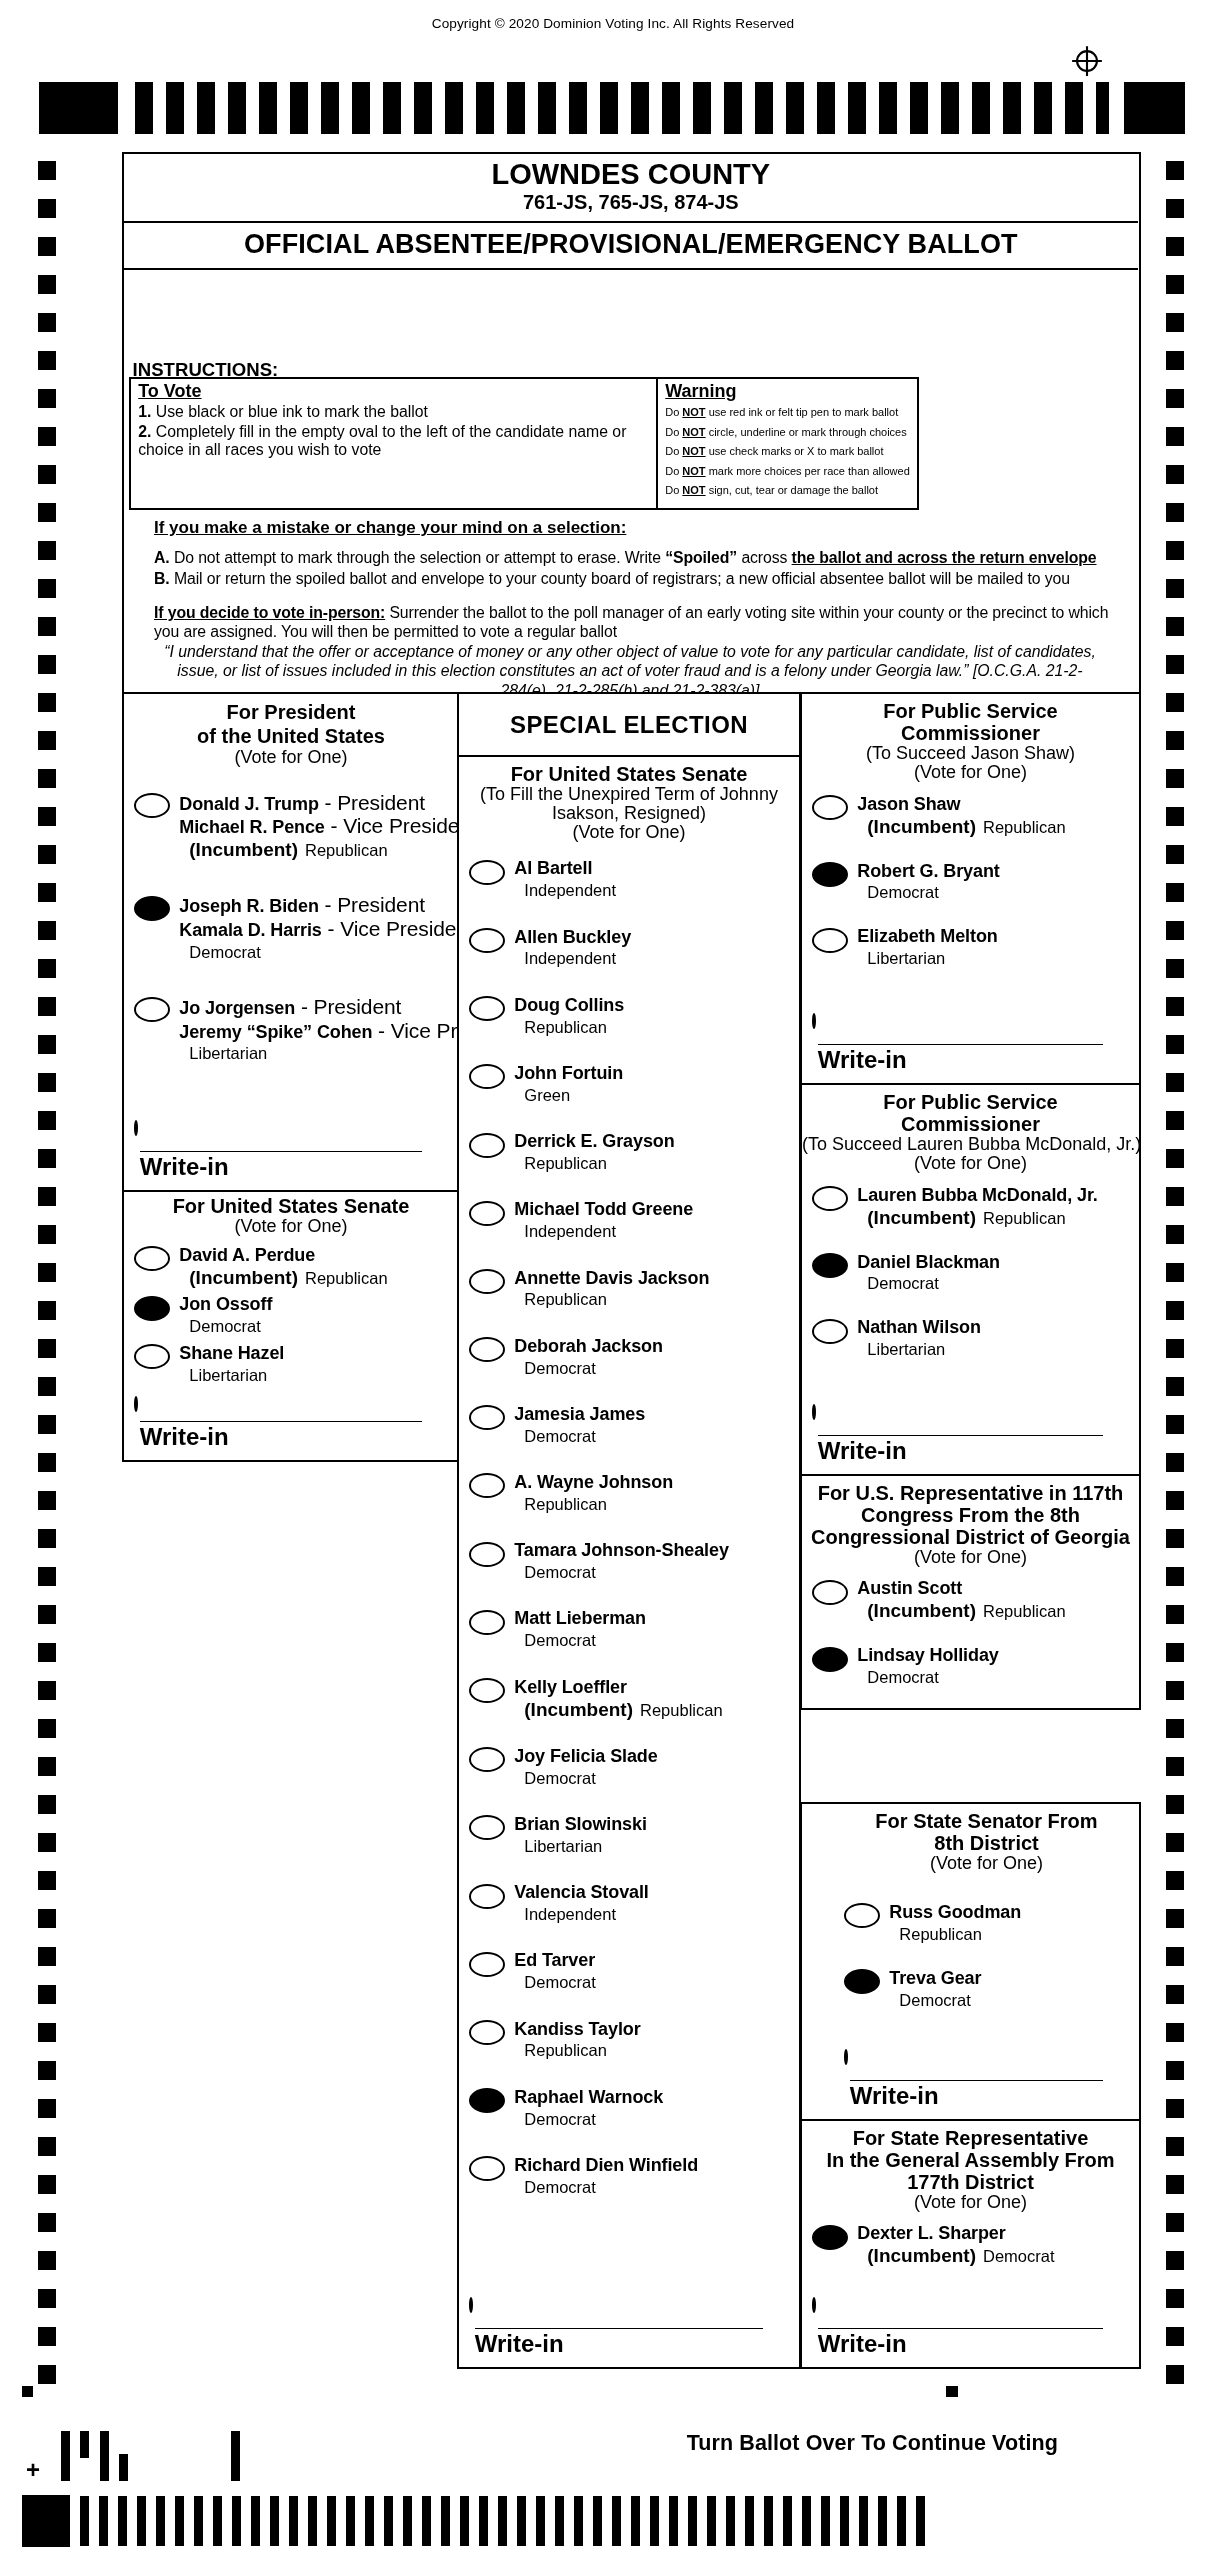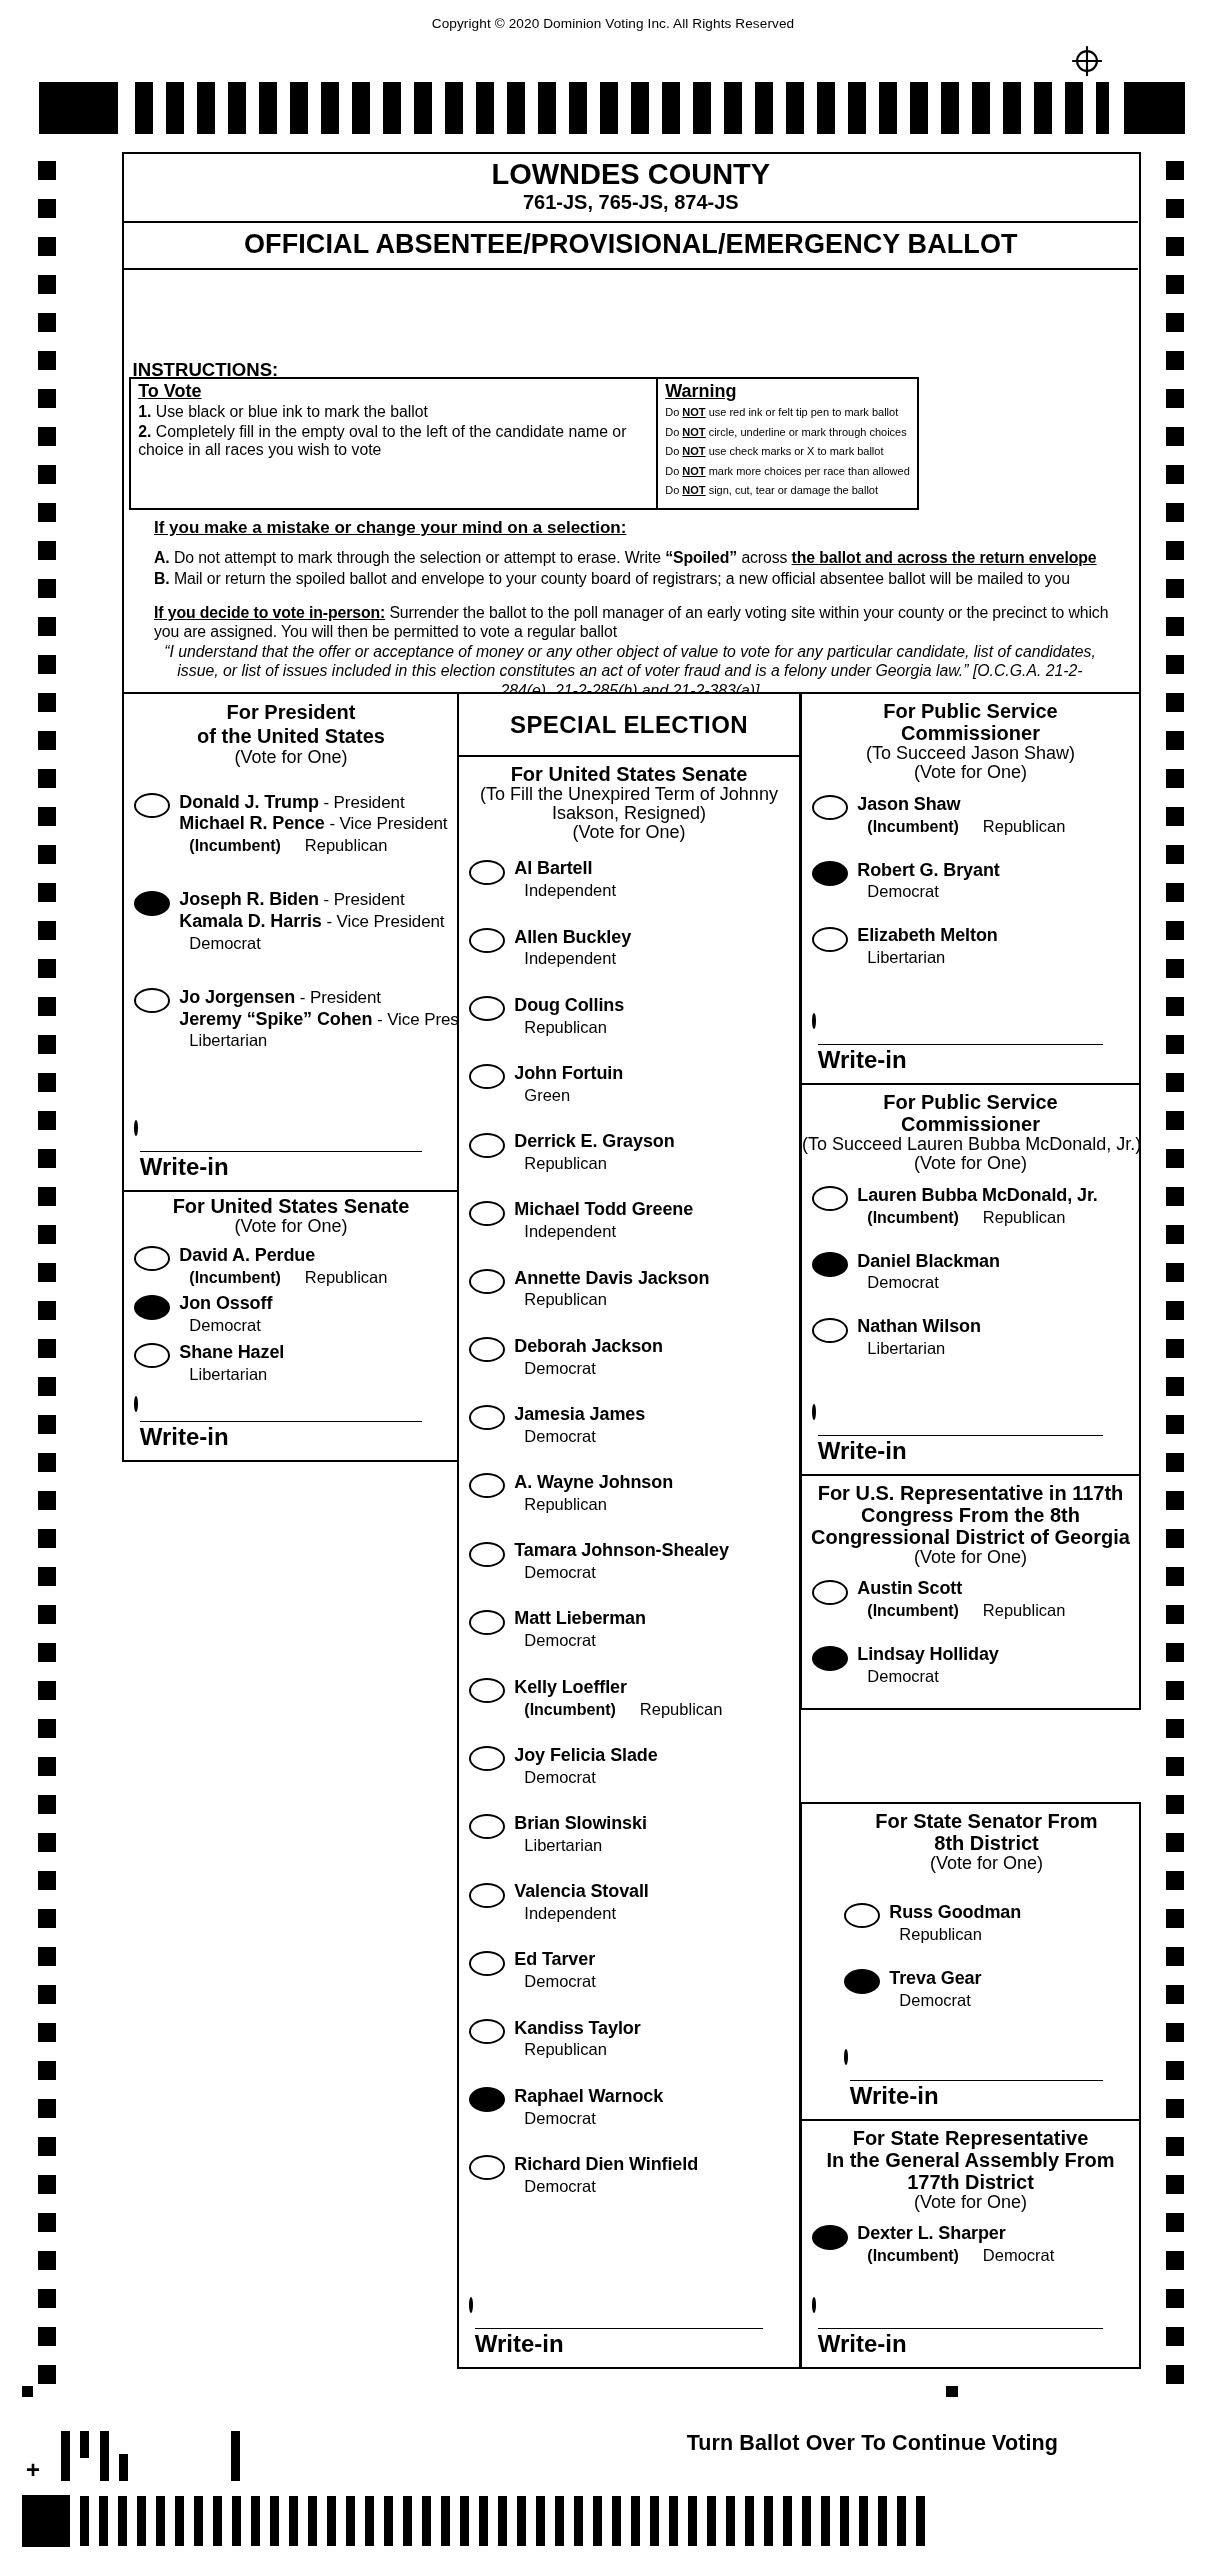--- a/index.html
+++ b/index.html
@@ -68,23 +68,23 @@
   .banner-text{font-size:24px;font-weight:bold;letter-spacing:0.4px;}
   .race-head{padding-top:5.7px;}
   .race-head .rt{text-align:center;font-weight:bold;font-size:20px;line-height:22px;white-space:nowrap;}
   .rs{text-align:center;font-size:18px;line-height:19.3px;white-space:nowrap;}
   .cands{margin-top:11.5px;}
   .cand{display:flex;padding-left:10px;}
   .oval{flex:0 0 auto;width:36px;height:25px;border:2.1px solid #000;border-radius:50%;background:#fff;margin-top:1.4px;box-sizing:border-box;}
   .oval.filled{background:#000;}
   .ctext{margin-left:9.3px;min-width:0;}
   .nline{font-size:18px;font-weight:bold;line-height:21.5px;white-space:nowrap;letter-spacing:-0.1px;}
-  .nline .sfx{font-weight:normal;font-size:17px;}
+  .nline .sfx{font-weight:normal;font-size:21px;}
   .pline{font-size:16.5px;line-height:19.3px;margin-left:10px;margin-top:1.4px;white-space:nowrap;}
-  .pline .inc{font-size:16px;font-weight:bold;margin-right:24px;}
+  .pline .inc{font-size:19px;font-weight:bold;margin-right:7px;}
   .writein{margin-top:auto;padding:0 0 8.6px 10px;}
   .wline{border-top:1.4px solid #000;margin:17px 36px 1.4px 5.7px;}
   .wlabel{font-weight:bold;font-size:24px;padding-left:5.7px;}
   
   #race-president .race-head{padding-top:7.2px;} 
   #race-president .rt{line-height:23.6px;}
   #race-president .cands{margin-top:24px;}
   #race-president .cand{margin-bottom:34px;}
   #race-senate .race-head{padding-top:2.9px;}
   #race-senate .cands{margin-top:8.6px;}

